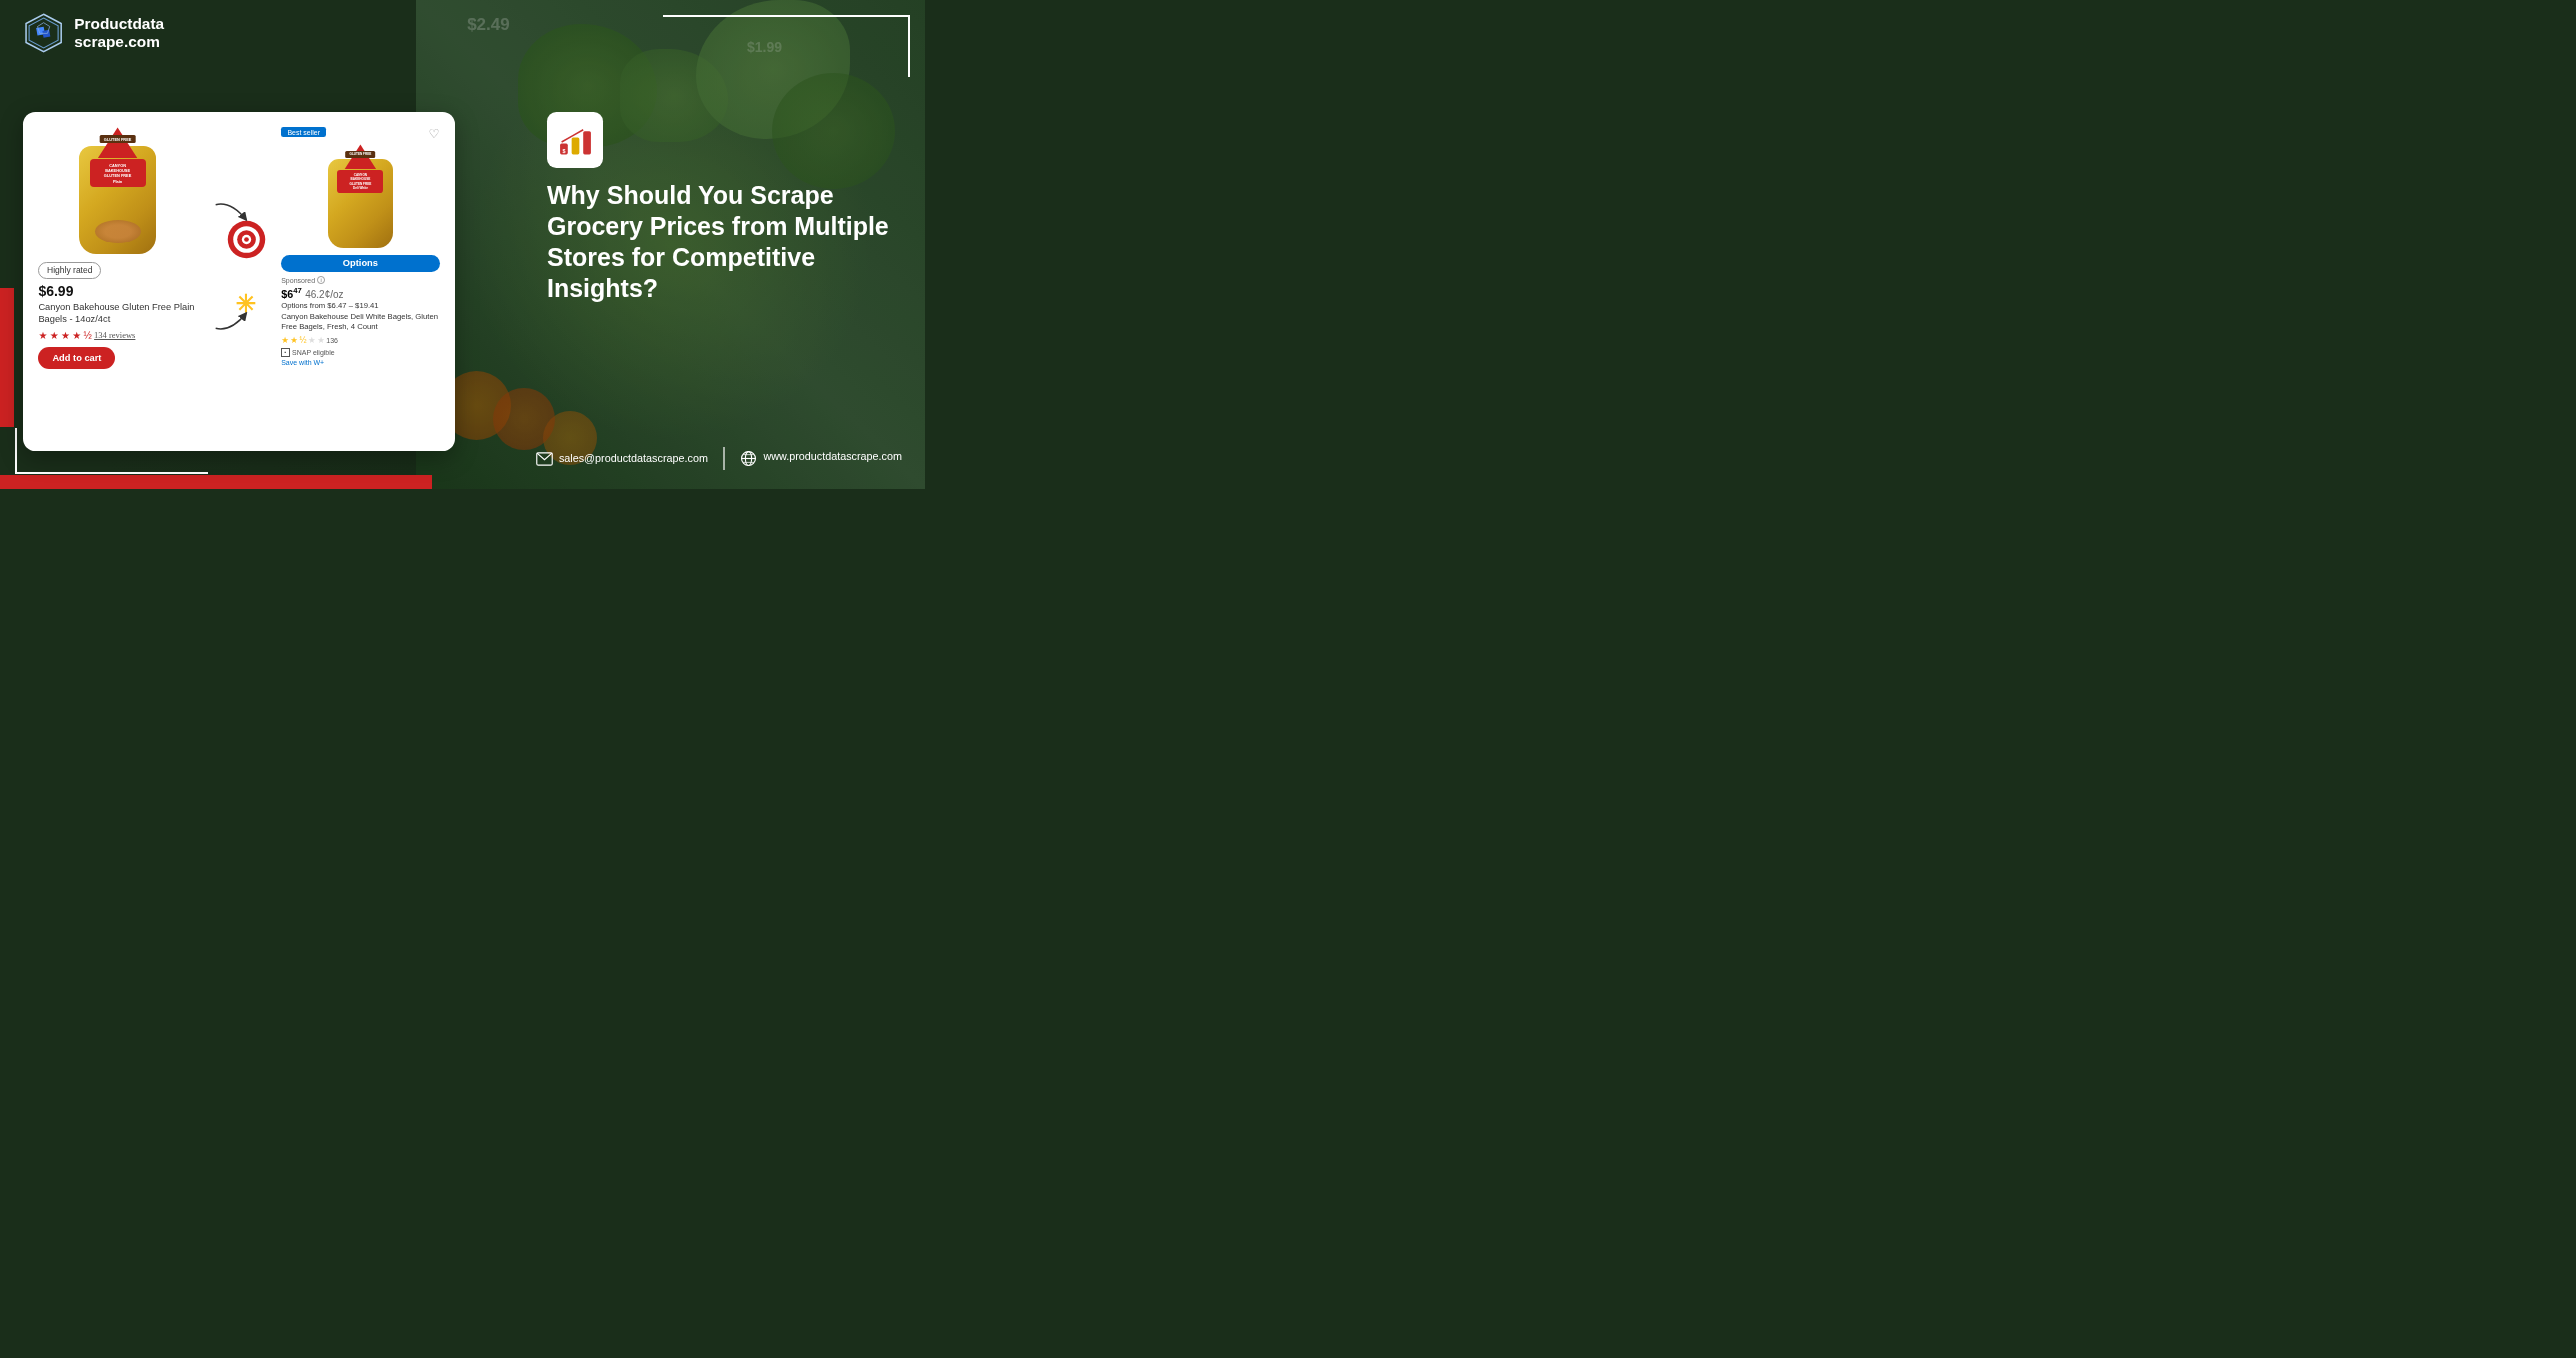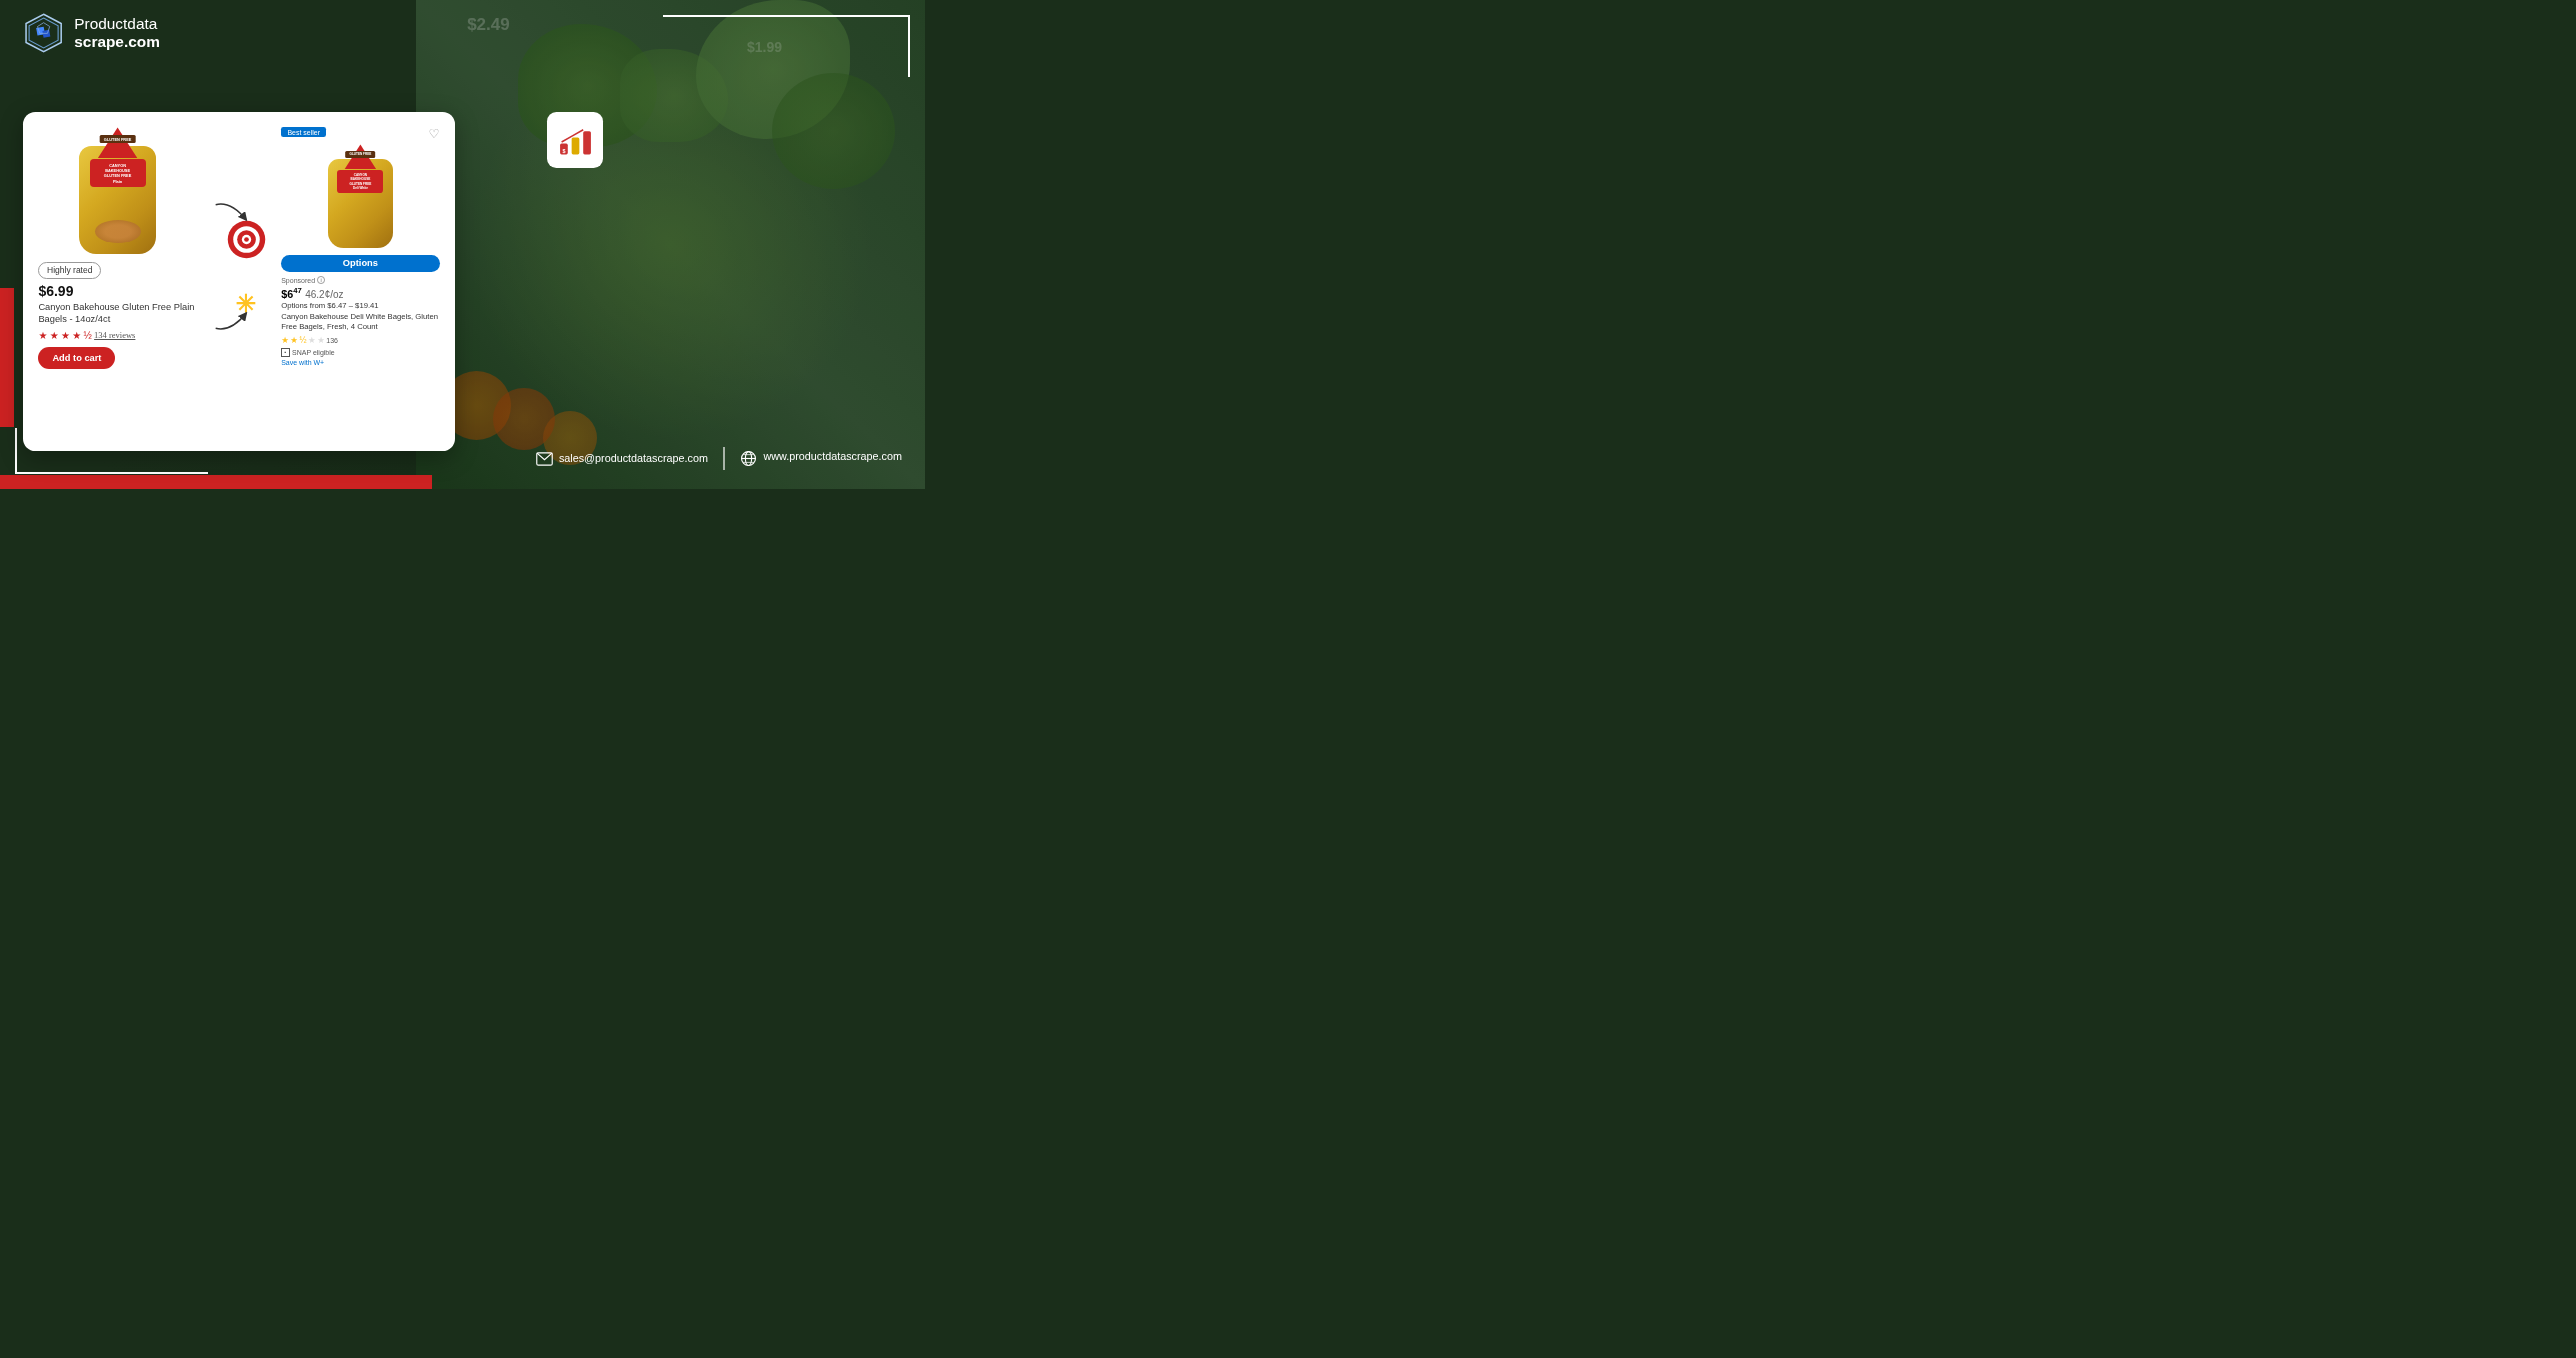--- a/index.html
+++ b/index.html
@@ -375,21 +375,21 @@
 <div class="logo-area">
 
   <svg class="logo-icon" viewBox="0 0 55 55" xmlns="http://www.w3.org/2000/svg">
     <polygon points="27,3 50,15 50,40 27,52 4,40 4,15" fill="#1a2e1a" stroke="#aaccee" stroke-width="2"></polygon>
     <polygon points="27,8 46,18 46,37 27,47 8,37 8,18" fill="#1a2e1a" stroke="#6699cc" stroke-width="1.5"></polygon>
     <rect x="18" y="20" width="10" height="10" fill="#4488ff" transform="rotate(-10,23,25)"></rect>
     <rect x="26" y="24" width="9" height="9" fill="#2255cc" transform="rotate(-10,30,28)"></rect>
     <polygon points="27,14 35,19 32,28 22,28 19,19" fill="none" stroke="#88aadd" stroke-width="1"></polygon>
   </svg>
   <div>
-    <div style="color:white;font-size:15.4px;font-weight:400;">Productdata</div>
+    <div style="color:white;font-size:15.4px;font-weight:700;">Productdata</div>
     <div style="color:white;font-size:15.4px;font-weight:900;">scrape.com</div>
   </div>
 </div>
 
 <div class="product-card">
 
   <div class="product-left">
 
     <div class="product-image-container">
       <div style="position:relative;width:85px;height:127px;">
@@ -527,20 +527,21 @@
       <rect x="4" y="28" width="10" height="14" fill="#cc3333" rx="2"></rect>
       <rect x="19" y="20" width="10" height="22" fill="#ddaa00" rx="2"></rect>
       <rect x="34" y="12" width="10" height="30" fill="#cc3333" rx="2"></rect>
 
       <polyline points="6,26 20,18 34,10" stroke="#cc3333" stroke-width="2" fill="none"></polyline>
 
       <text x="7" y="40" font-size="7" fill="white" font-weight="bold">$</text>
     </svg>
   </div>
 
+  <div class="heading-text">Why Should You Scrape Grocery Prices from Multiple Stores for Competitive Insights?</div>
 </div>
 
 <div class="contact-bar">
   <div class="contact-item">
 
     <svg width="17" height="14" viewBox="0 0 22 18">
       <rect x="1" y="1" width="20" height="16" rx="2" stroke="white" stroke-width="1.5" fill="none"></rect>
       <polyline points="1,1 11,10 21,1" stroke="white" stroke-width="1.5" fill="none"></polyline>
     </svg>
     <span>sales@productdatascrape.com</span>

